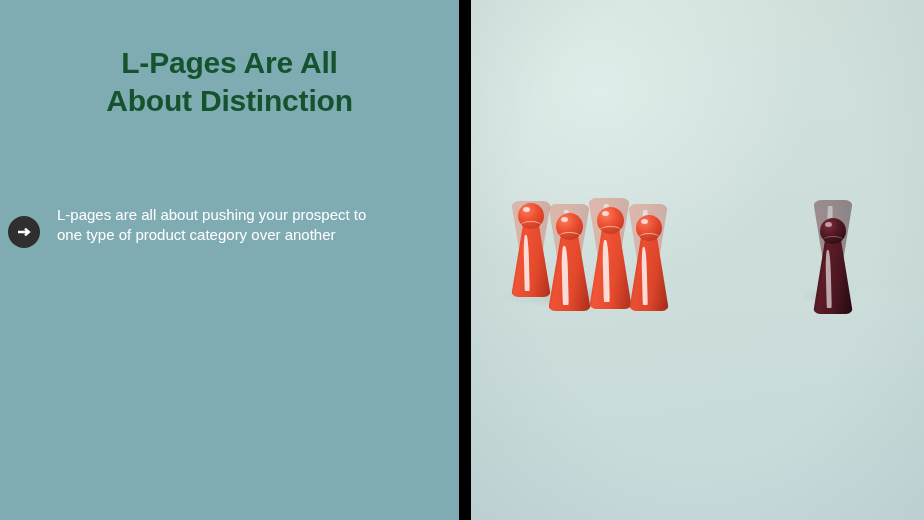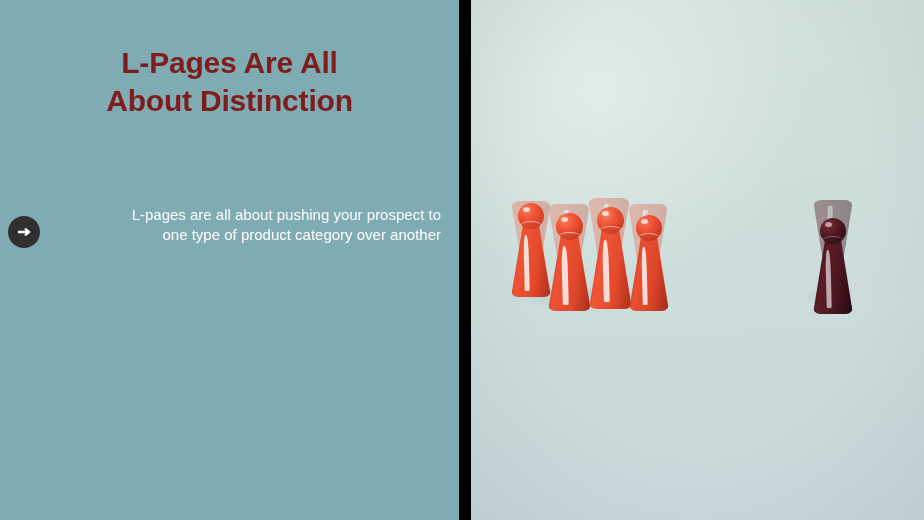--- a/index.html
+++ b/index.html
@@ -27,21 +27,21 @@
     height: 520px;
     background: #7fabb3;
     overflow: hidden;
   }
   .slide-title {
     position: absolute;
     left: 0;
     top: 44px;
     width: 459px;
     text-align: center;
-    color: #7f1d1d;
+    color: #14532d;
     font-size: 30px;
     font-weight: bold;
     line-height: 38px;
     letter-spacing: -0.2px;
     white-space: pre-line;
   }
 
   .bullet-list {
     position: absolute;
     left: 0;
@@ -72,21 +72,20 @@
   .bullet-icon svg { display: block; }
   .bullet-text {
     flex: 1 1 auto;
     color: #ffffff;
     font-size: 15px;
     line-height: 19.5px;
     padding-left: 17px;
     padding-right: 18px;
     white-space: pre-line;
     font-weight: normal;
-    text-align: right;
   }
   .bullet-2 .bullet-icon { margin-top: 21px; }
 
   
   .divider {
     position: absolute;
     left: 459px;
     top: 0;
     width: 12px;
     height: 520px;

